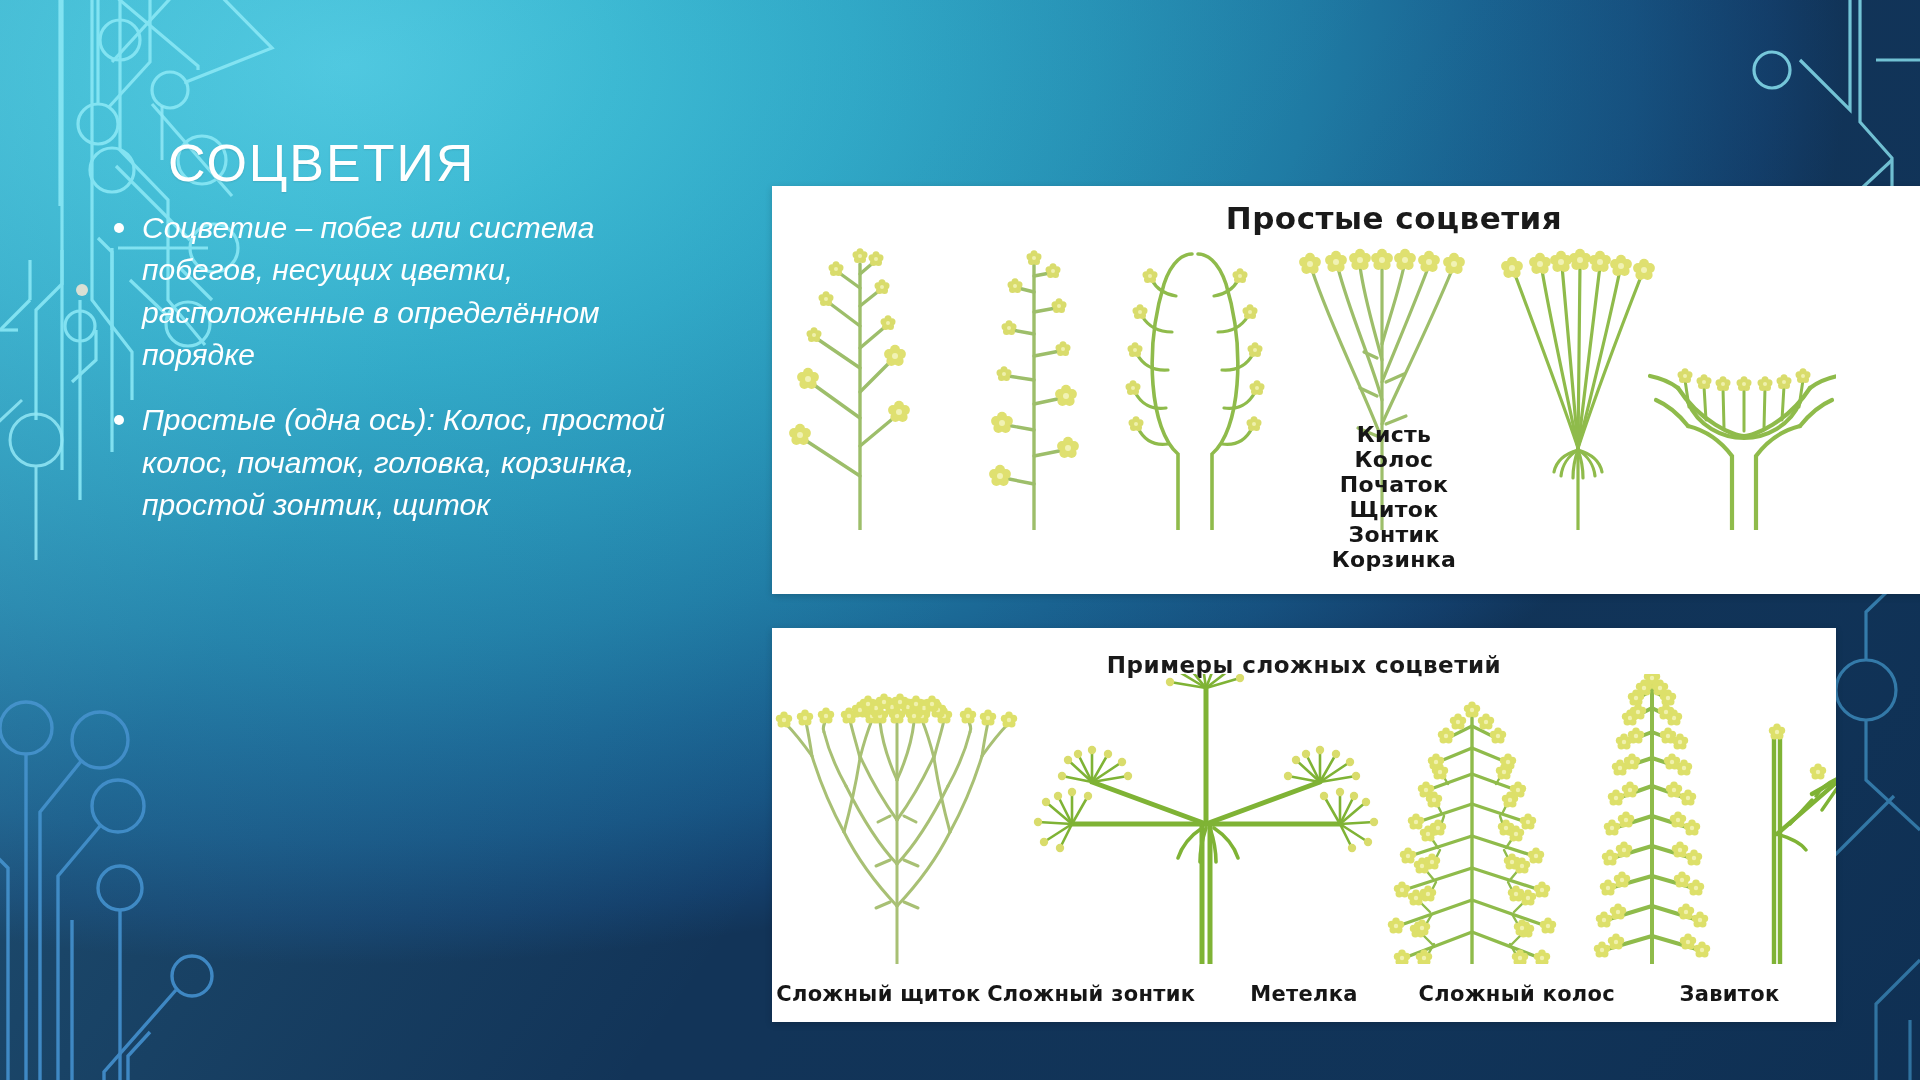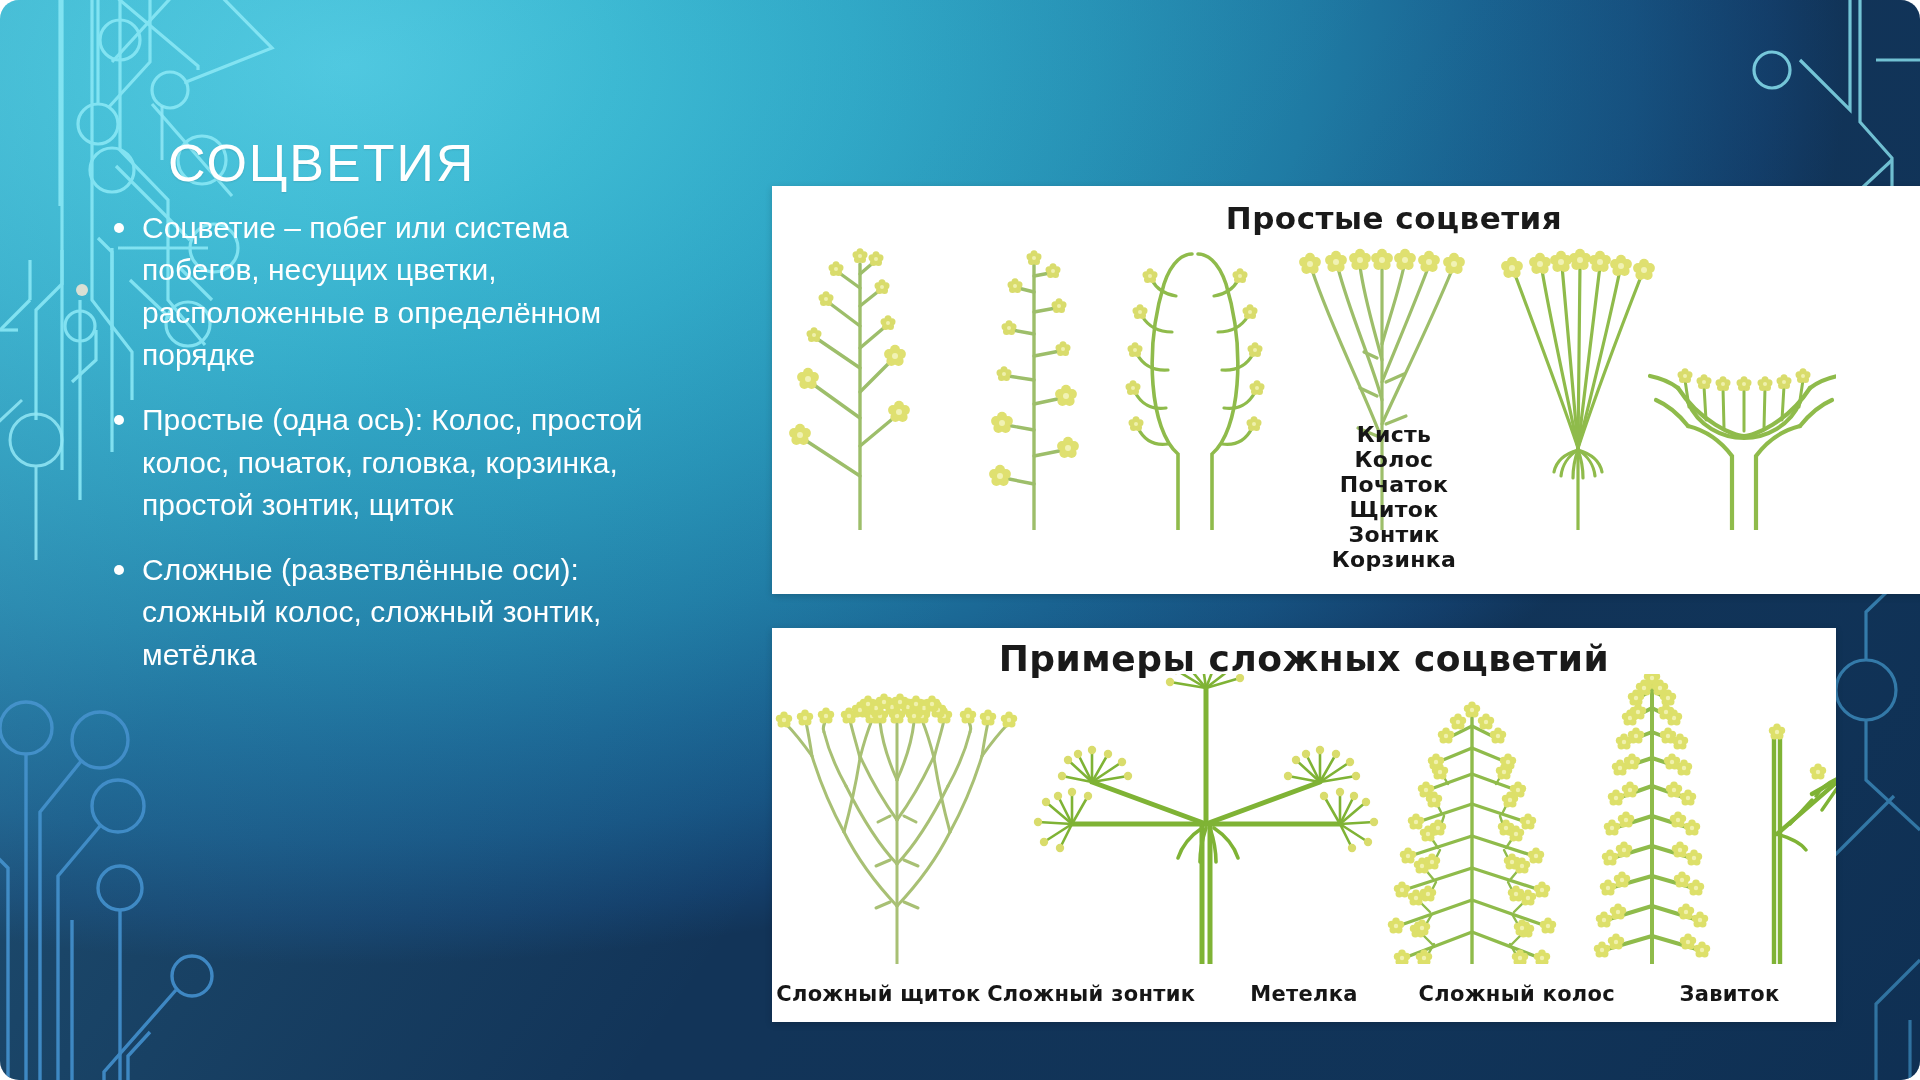--- a/index.html
+++ b/index.html
@@ -10,21 +10,20 @@
     overflow: hidden;
     font-family: "Liberation Sans", sans-serif;
   }
 
   #slide {
     position: relative;
     width: 1920px;
     height: 1080px;
     overflow: hidden;
     background: radial-gradient(ellipse 1500px 900px at 18% 6%, #49c4dd 0%, #38b6d0 18%, #2da5c4 34%, #2590b4 50%, #1f7ba4 64%, #1a6492 76%, #175382 86%, #143f6b 95%, #123458 100%);
-    border-radius: 19px;
   }
 
   
   #sheen {
     position: absolute;
     inset: 0;
     background: linear-gradient(125deg, rgba(120,225,240,0.30) 0%, rgba(90,205,230,0.12) 25%, rgba(30,120,165,0.0) 52%, rgba(10,50,90,0.18) 80%, rgba(8,38,72,0.30) 100%);
     pointer-events: none;
   }
 
@@ -65,20 +64,21 @@
     height: 10px;
     border-radius: 50%;
     background: #ffffff;
     margin: 16px 18px 0 4px;
   }
   .bullet-text {
     font-size: 30px;
     line-height: 1.42;
     color: #ffffff;
     font-weight: 400;
+    font-style: italic;
   }
 
   
   .panel {
     position: absolute;
     background: #ffffff;
     box-shadow: 0 2px 7px rgba(0,0,0,0.18);
     overflow: hidden;
   }
   #panel-simple {
@@ -98,21 +98,21 @@
     position: absolute;
     left: 0;
     right: 0;
     text-align: center;
     font-family: "DejaVu Sans", sans-serif;
     font-weight: 700;
     color: #1a1a1a;
     letter-spacing: 0.5px;
   }
   #panel-simple .panel-title { top: 14px; font-size: 31px; }
-  #panel-complex .panel-title { top: 10px; font-size: 36px; }
+  #panel-complex .panel-title { top: 24px; font-size: 23px; }
 
   .label-row {
     position: absolute;
     left: 0;
     right: 0;
     display: flex;
   }
   .fig-label {
     font-family: "DejaVu Sans", sans-serif;
     font-size: 22px;
@@ -229,24 +229,20 @@
     <div class="bullet-row">
       <span class="bullet-dot"></span>
       <span class="bullet-text">Соцветие – побег или система побегов, несущих цветки, расположенные в определённом порядке</span>
     </div>
 
     <div class="bullet-row">
       <span class="bullet-dot"></span>
       <span class="bullet-text">Простые (одна ось): Колос, простой колос, початок, головка, корзинка, простой зонтик, щиток</span>
     </div>
 
-    <div class="bullet-row">
-      <span class="bullet-dot"></span>
-      <span class="bullet-text">Сложные (разветвлённые оси): сложный колос, сложный зонтик, метёлка</span>
-    </div>
   </div>
 
   <div id="panel-simple" class="panel">
     <div class="panel-title">Простые соцветия</div>
 
     <div id="figs-simple" class="figures">
       <svg width="1064" height="290" viewBox="0 0 1064 290" fill="none">
         <defs>
           <g id="flw5">
             <circle cx="0" cy="-6.2" r="5.0" fill="#dfe070"></circle>

